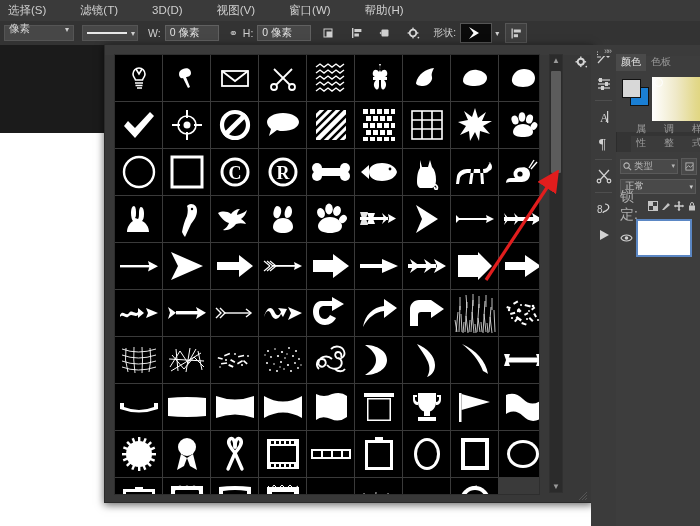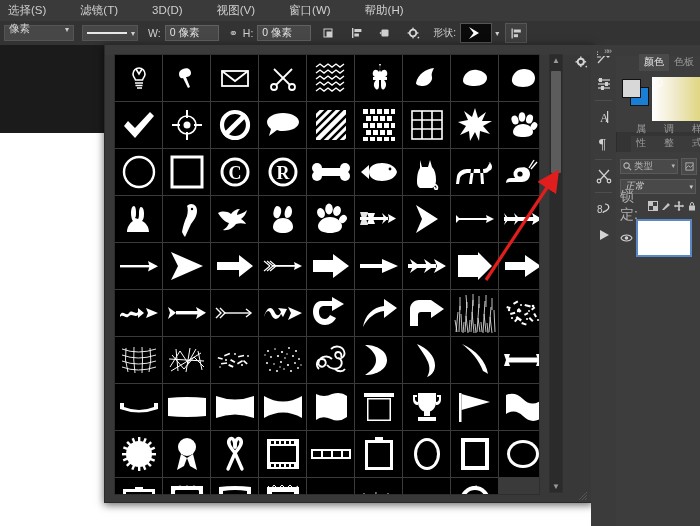--- a/index.html
+++ b/index.html
@@ -72,21 +72,21 @@
   .dock-ico{width:25px;height:26px;display:flex;align-items:center;justify-content:center;}
   .dock-div{width:17px;height:1px;background:#4e4e4e;margin:3px auto;}
   #dock-collapse{position:absolute;left:598px;top:45px;width:102px;height:11px;background:#3b3b3b;
                  display:flex;align-items:center;justify-content:flex-start;padding-left:6px;box-sizing:border-box;}
   .dbl-arrow{color:#b0b0b0;font-size:9px;letter-spacing:-2px;}
 
   
   #color-panel{position:absolute;left:616px;top:56px;width:84px;height:76px;background:#3d3d3d;}
   #color-tabs{height:15px;display:flex;align-items:flex-end;}
   .ptab{font-size:10px;padding:1px 5px 2px 5px;color:#9b9b9b;}
-  .ptab.active{color:#e6e6e6;background:#4a4a4a;margin-left:23px;}
+  .ptab.active{color:#e6e6e6;background:#4a4a4a;}
   #color-body{position:relative;height:60px;background:#3d3d3d;}
   #swatches{position:absolute;left:6px;top:8px;width:26px;height:26px;}
   #sw-back{position:absolute;left:8px;top:8px;width:17px;height:17px;background:#1a7fd4;border:1px solid #111;}
   #sw-front{position:absolute;left:0;top:0;width:17px;height:17px;background:#d8d8d8;border:1px solid #111;}
   #ramp{position:absolute;left:36px;top:6px;width:64px;height:44px;
         background:linear-gradient(to right,#ffffff 0%,#efe9c8 38%,#e3d98d 68%,#d9cd5e 100%);}
   #ramp-mark{position:absolute;left:38px;top:7px;width:7px;height:7px;border:1px solid #fff;border-radius:50%;}
 
   
   #prop-tabs{position:absolute;left:616px;top:136px;width:84px;height:16px;background:#3b3b3b;display:flex;align-items:flex-end;margin-left:15px;}
@@ -95,21 +95,21 @@
   #layers-panel{position:absolute;left:616px;top:152px;width:84px;height:374px;background:#3d3d3d;}
   #filter-row{position:absolute;left:4px;top:6px;width:84px;height:16px;display:flex;align-items:center;}
   #filter-box{width:58px;height:15px;background:#494949;border:1px solid #5a5a5a;display:flex;align-items:center;
               box-sizing:border-box;padding:0 2px;justify-content:space-between;}
   #filter-box .ftxt{color:#b6b6b6;font-size:9.5px;}
   #filter-extra{width:14px;height:15px;background:#494949;border:1px solid #5a5a5a;margin-left:3px;
                 display:flex;align-items:center;justify-content:center;}
   #blend-row{position:absolute;left:4px;top:27px;width:76px;height:16px;}
   #blend-box{width:76px;height:15px;background:#494949;border:1px solid #5a5a5a;box-sizing:border-box;
              display:flex;align-items:center;justify-content:space-between;padding:0 2px 0 4px;}
-  #blend-box .btxt{color:#d2d2d2;font-size:9.5px;font-style:italic;}
+  #blend-box .btxt{color:#d2d2d2;font-size:9.5px;}
   #lock-row{position:absolute;left:4px;top:47px;width:80px;height:14px;display:flex;align-items:center;}
   #lock-row .lbl{color:#b0b0b0;font-size:14px;margin-right:3px;}
   .lock-ico{width:12px;height:12px;margin-right:3px;display:flex;align-items:center;justify-content:center;}
   #layer-row{position:absolute;left:2px;top:64px;width:80px;height:44px;display:flex;align-items:center;}
   #eye{width:16px;height:16px;display:flex;align-items:center;justify-content:center;}
   #layer-thumb{width:56px;height:38px;background:#fff;border:2px solid #5b87c4;box-sizing:border-box;margin-left:2px;}
 </style>
 </head>
 <body>
 

